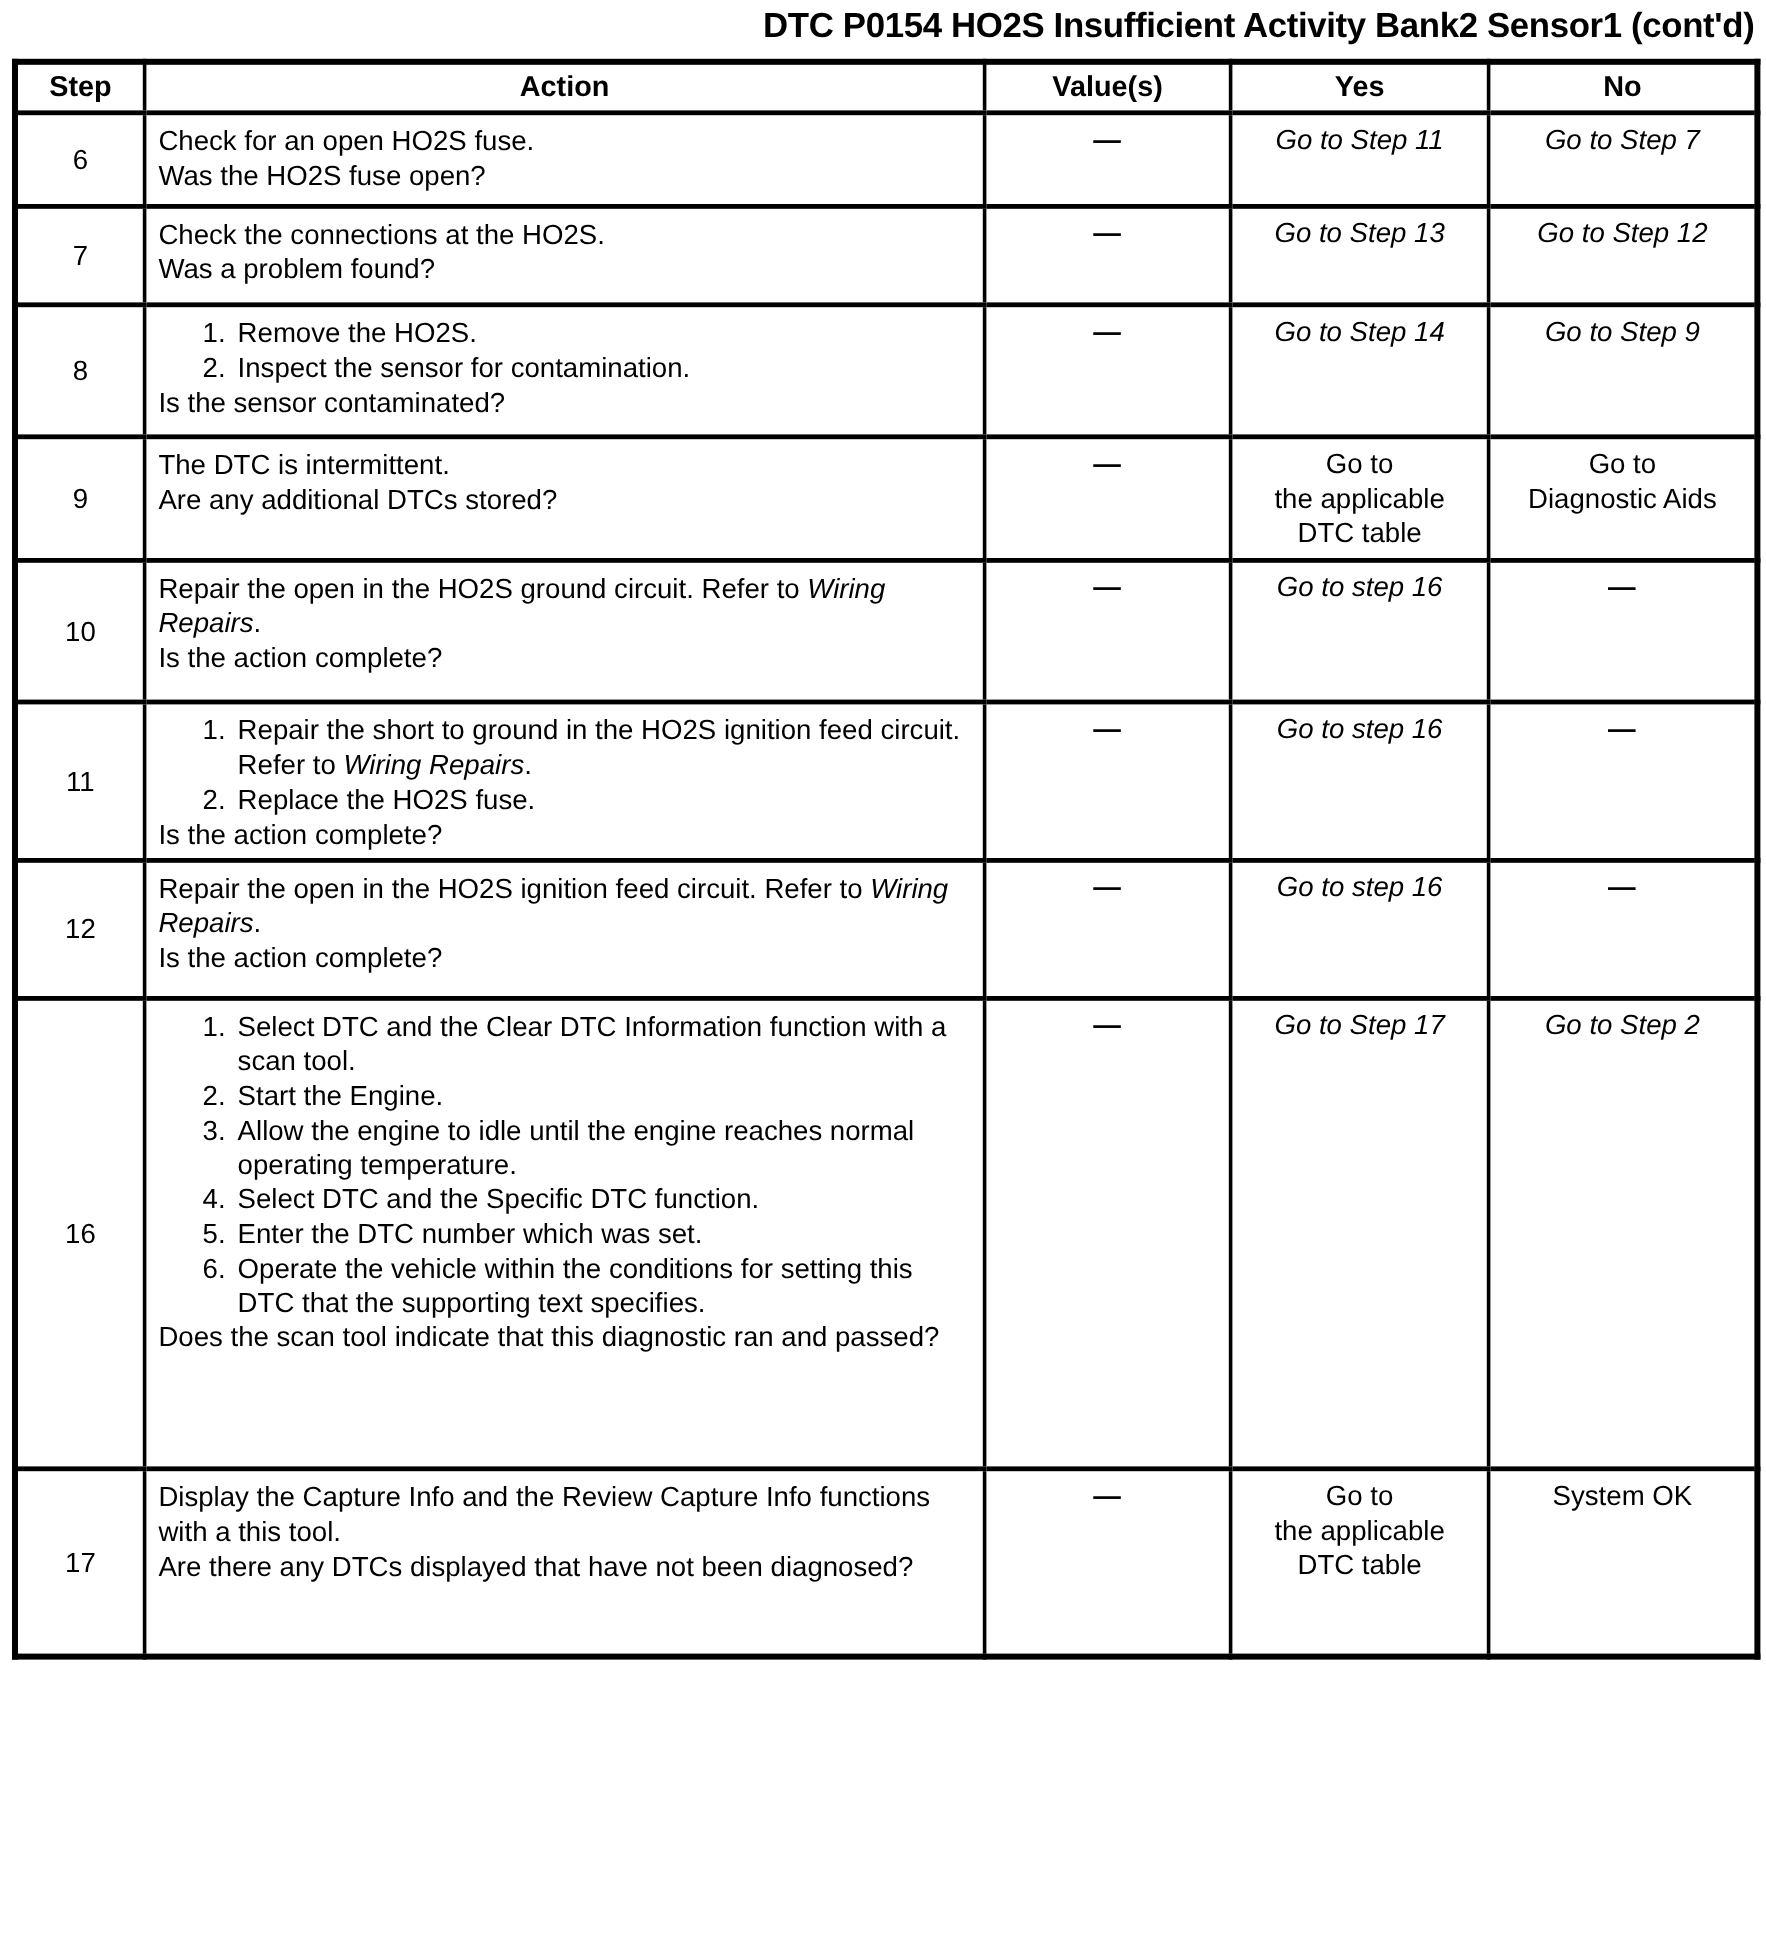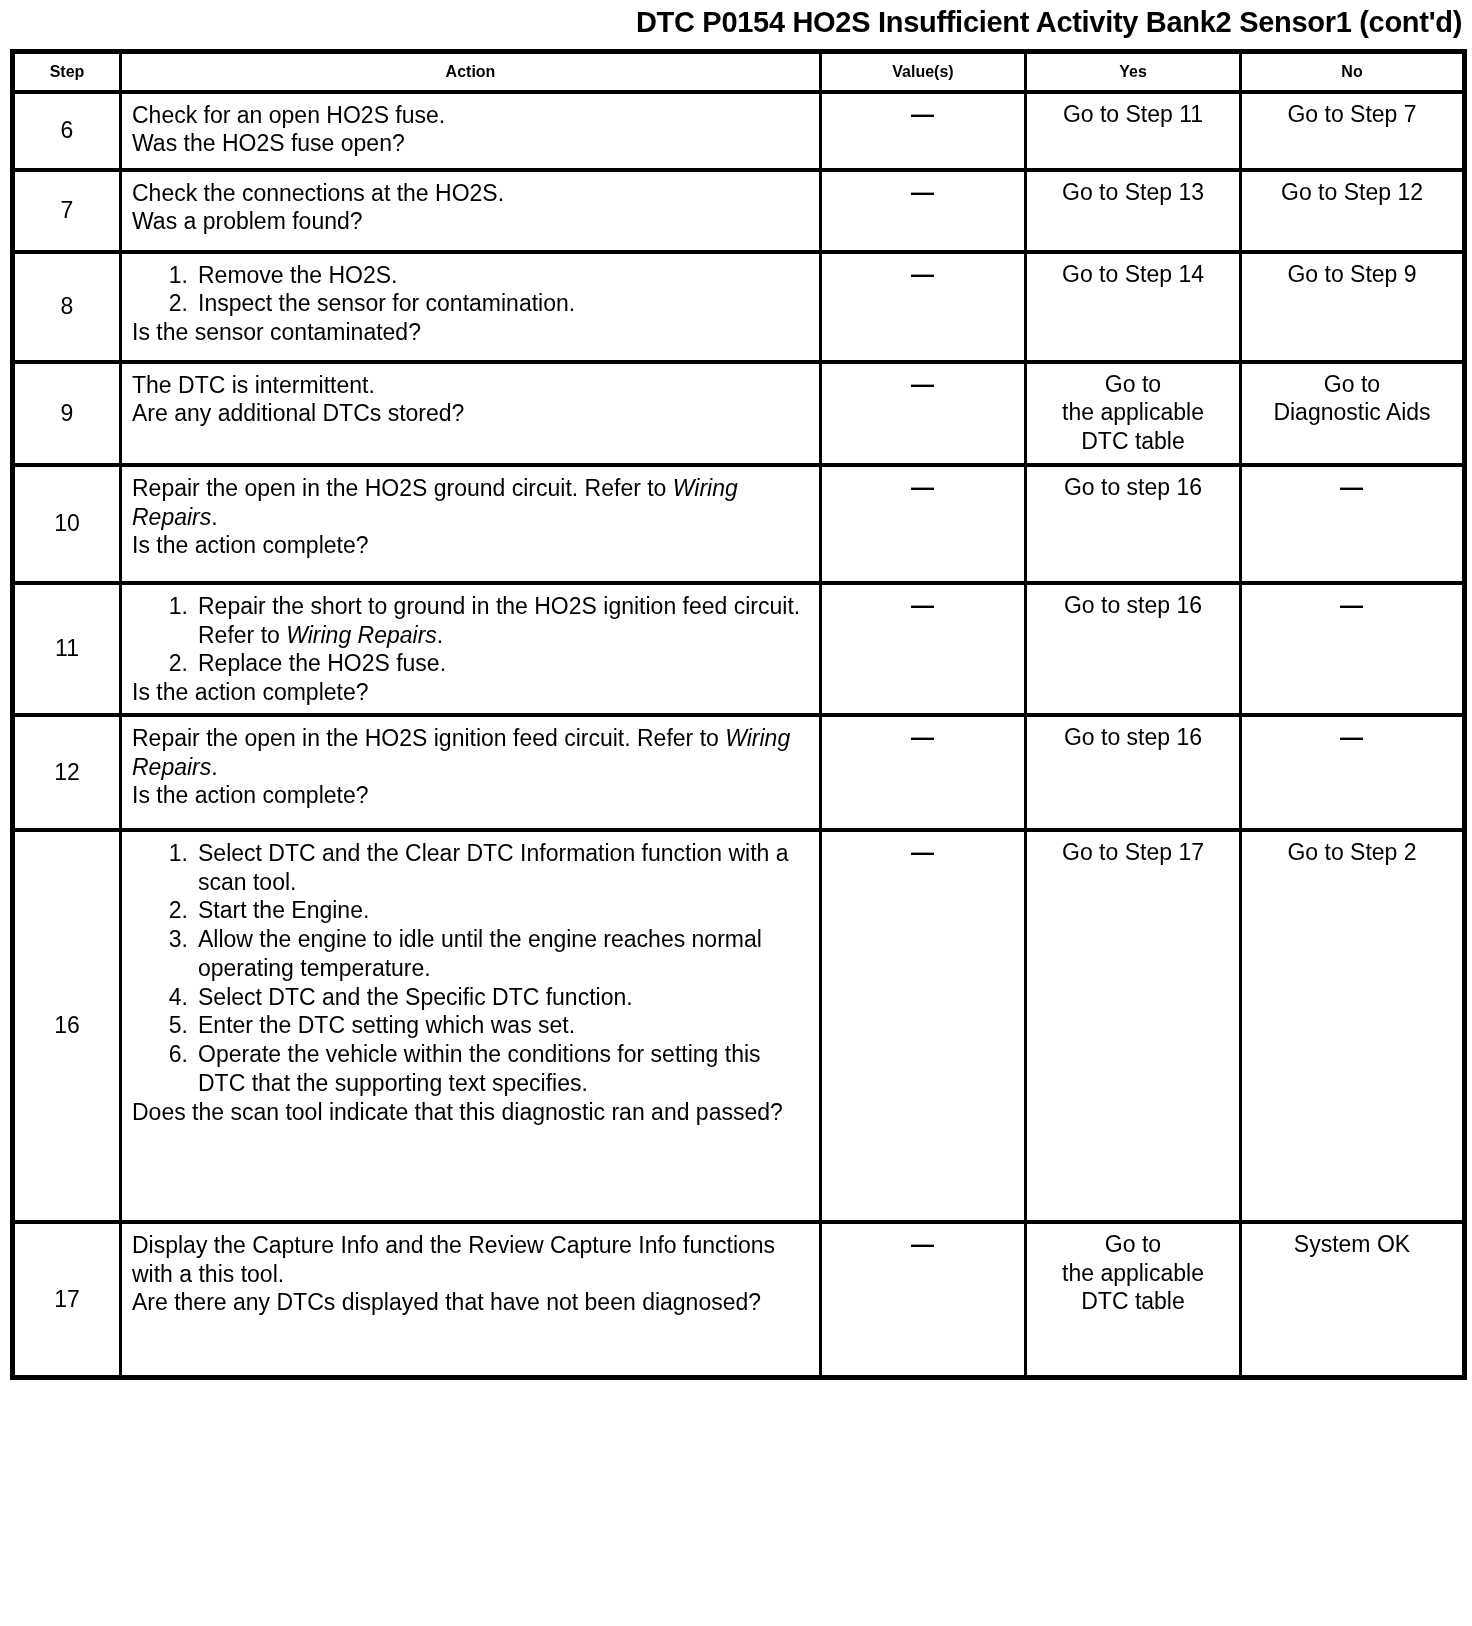--- a/index.html
+++ b/index.html
@@ -38,21 +38,21 @@
     border-left: 3px solid #000;
     border-top: 4px solid #000;
     vertical-align: top;
     font-size: 23px;
     line-height: 1.25;
   }
   th:first-child, td:first-child { border-left: none; }
 
   th {
     height: 40px;
-    font-size: 16px;
+    font-size: 24px;
     font-weight: bold;
     text-align: center;
     vertical-align: middle;
     padding: 4px 2px;
   }
 
   td.cell-step {
     text-align: center;
     vertical-align: middle;
     font-size: 23px;
@@ -81,21 +81,21 @@
     display: flex;
     flex-direction: column;
     height: 100%;
     align-items: center;
     text-align: center;
     padding: 6px 4px 7px 4px;
     white-space: pre-line;
   }
   .v-center { justify-content: center; }
   .v-bottom { justify-content: flex-end; }
-  .goto-italic { }
+  .goto-italic { font-style: italic; }
   .dash { font-weight: bold; letter-spacing: 1px; }
 </style>
 </head>
 <body>
 
 <div class="page">
   <div class="doc-title">DTC P0154 HO2S Insufficient Activity Bank2 Sensor1 (cont'd)</div>
 
   <table class="diag">
     <colgroup>
@@ -273,21 +273,21 @@
               <div class="action-item">
                 <span class="num">3.</span>
                 <span class="txt">Allow the engine to idle until the engine reaches normal operating temperature.</span>
               </div>
               <div class="action-item">
                 <span class="num">4.</span>
                 <span class="txt">Select DTC and the Specific DTC function.</span>
               </div>
               <div class="action-item">
                 <span class="num">5.</span>
-                <span class="txt">Enter the DTC setting which was set.</span>
+                <span class="txt">Enter the DTC number which was set.</span>
               </div>
               <div class="action-item">
                 <span class="num">6.</span>
                 <span class="txt">Operate the vehicle within the conditions for setting this DTC that the supporting text specifies.</span>
               </div>
               <div class="action-question">Does the scan tool indicate that this diagnostic ran and passed?</div>
             </div>
     </td>
     <td class="cell-value">
       <div class="cell-inner v-center dash">—</div>

